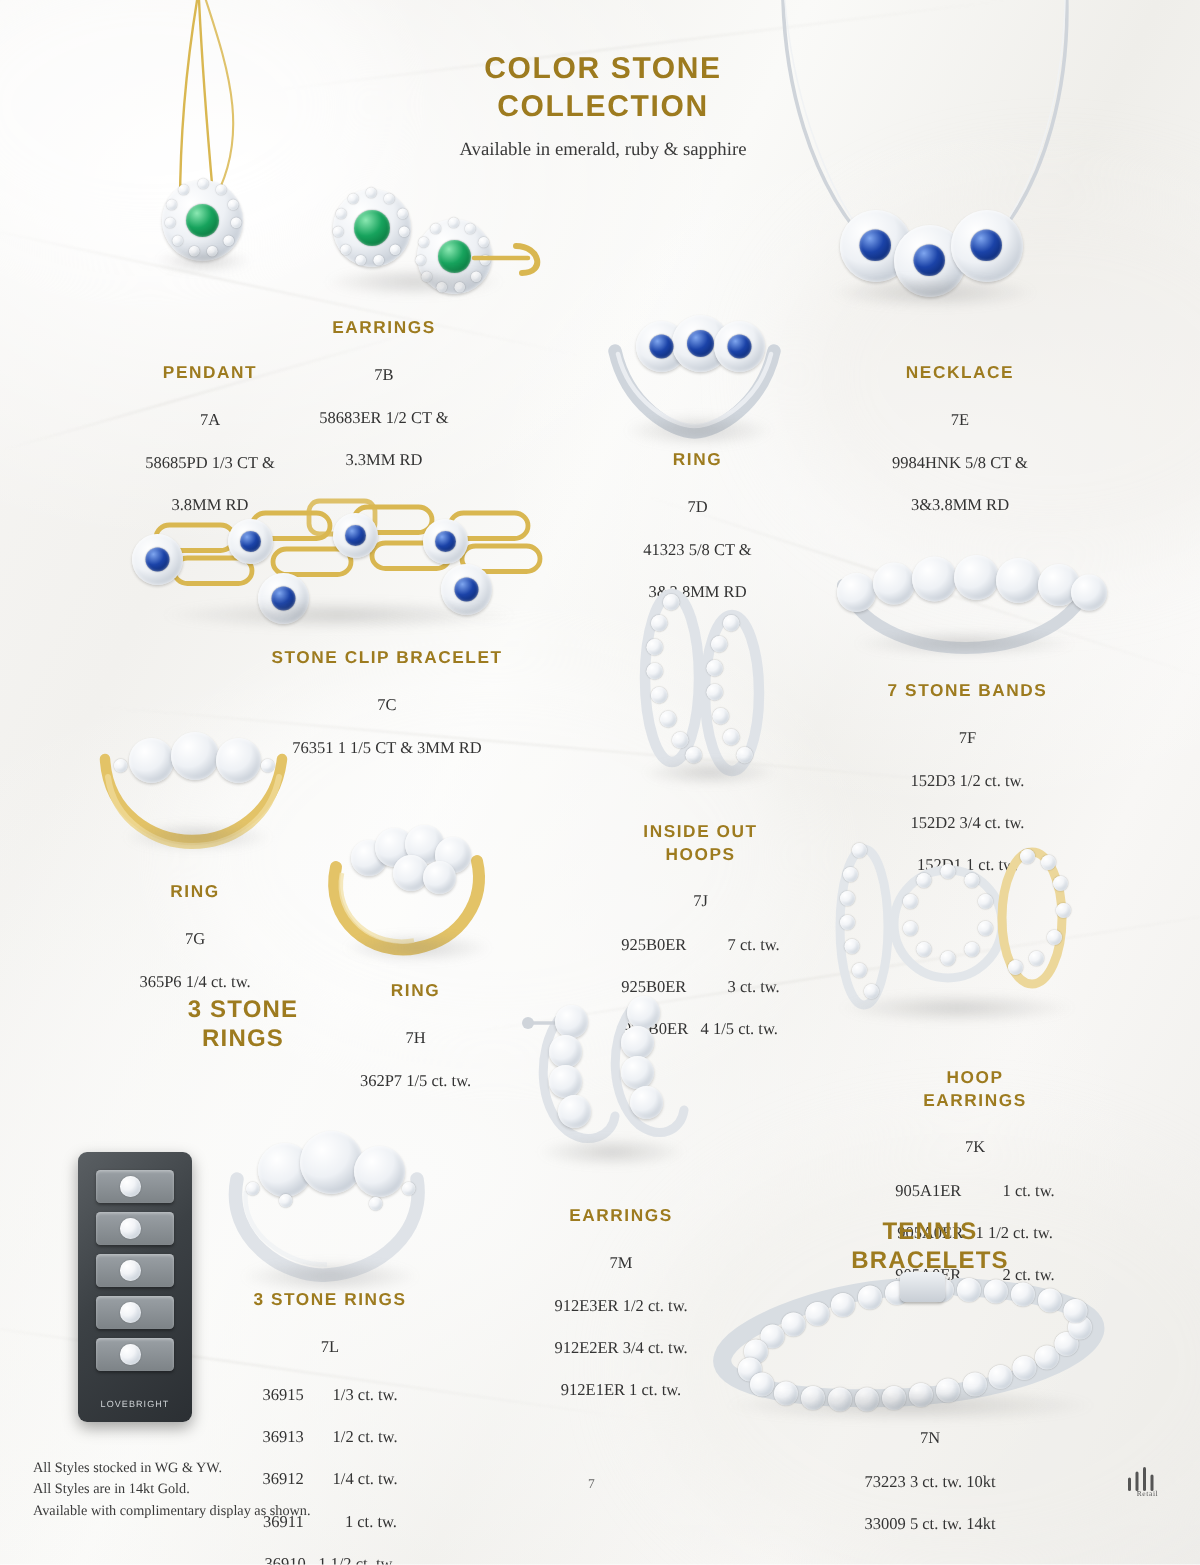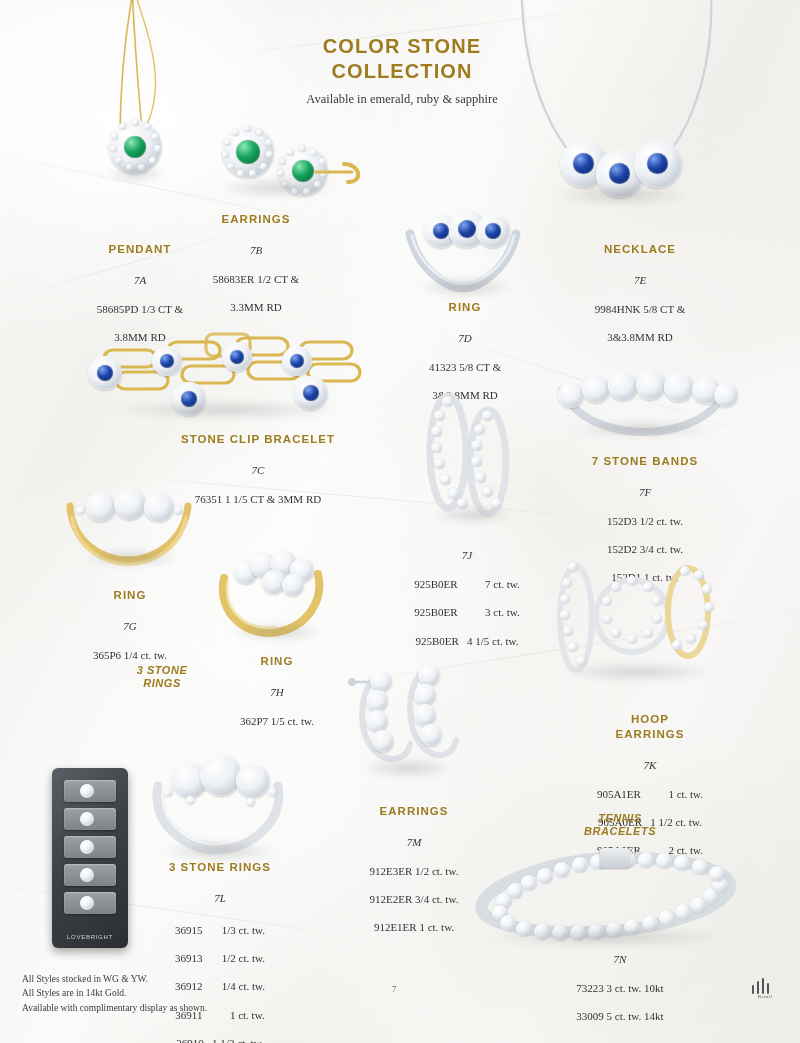--- a/index.html
+++ b/index.html
@@ -56,21 +56,20 @@
     font-size: 11.5px;
     color: #9d7b1f;
     font-weight: 700;
     margin-bottom: 2px;
   }
   .lbl .code {
     display: block;
     font-size: 11px;
     color: #333;
     margin-bottom: 1px;
-    font-style: italic;
   }
   .lbl .spec {
     display: block;
     font-size: 11px;
     color: #333;
   }
   .lbl .spec.row {
     white-space: pre;
   }
 
@@ -95,25 +94,24 @@
     text-align: center;
     font-size: 12.5px;
     color: #3a3a3a;
   }
 
   .section-head {
     position: absolute;
     font-family: "Liberation Sans", sans-serif;
     color: #9d7b1f;
     letter-spacing: .05em;
-    font-size: 11px;
+    font-size: 16px;
     line-height: 1.2;
     font-weight: 600;
     text-align: center;
-    font-style: italic;
   }
 
   .footnote {
     position: absolute;
     left: 22px;
     top: 972px;
     font-size: 9.5px;
     line-height: 1.5;
     color: #3a3a3a;
     white-space: pre-line;
@@ -409,20 +407,22 @@
   <div class="dia" style="left:70px;top:20px;width:11px;height:11px;"></div>
   <div class="dia" style="left:62px;top:34px;width:11px;height:11px;"></div>
   <div class="dia" style="left:59px;top:50px;width:11px;height:11px;"></div>
   <div class="dia" style="left:59px;top:66px;width:11px;height:11px;"></div>
   <div class="dia" style="left:63px;top:82px;width:11px;height:11px;"></div>
   <div class="dia" style="left:70px;top:96px;width:11px;height:11px;"></div>
   <div class="dia" style="left:79px;top:108px;width:11px;height:11px;"></div>
   <div class="shadow" style="left:16px;top:116px;width:90px;height:18px;"></div>
 </div>
 <div class="lbl" style="left:392px;top:534px;width:150px;">
+  <span class="title">INSIDE OUT
+HOOPS</span>
   <span class="code">7J</span>
   <span class="spec row">925B0ER          7 ct. tw.</span>
   <span class="spec row">925B0ER          3 ct. tw.</span>
   <span class="spec row">925B0ER   4 1/5 ct. tw.</span>
 </div>
 
 <div class="piece" style="left:62px;top:490px;width:136px;height:80px;">
   <svg width="136" height="80" viewBox="0 0 136 80">
     <path d="M8 16 C 10 52, 40 70, 66 70 C 92 70, 122 52, 126 16" stroke="#e3c367" stroke-width="7" fill="none" stroke-linecap="round"></path>
     <path d="M10 28 C 14 58, 42 74, 66 74 C 92 74, 118 58, 124 28" stroke="#edd791" stroke-width="4" fill="none" stroke-linecap="round" opacity=".9"></path>

